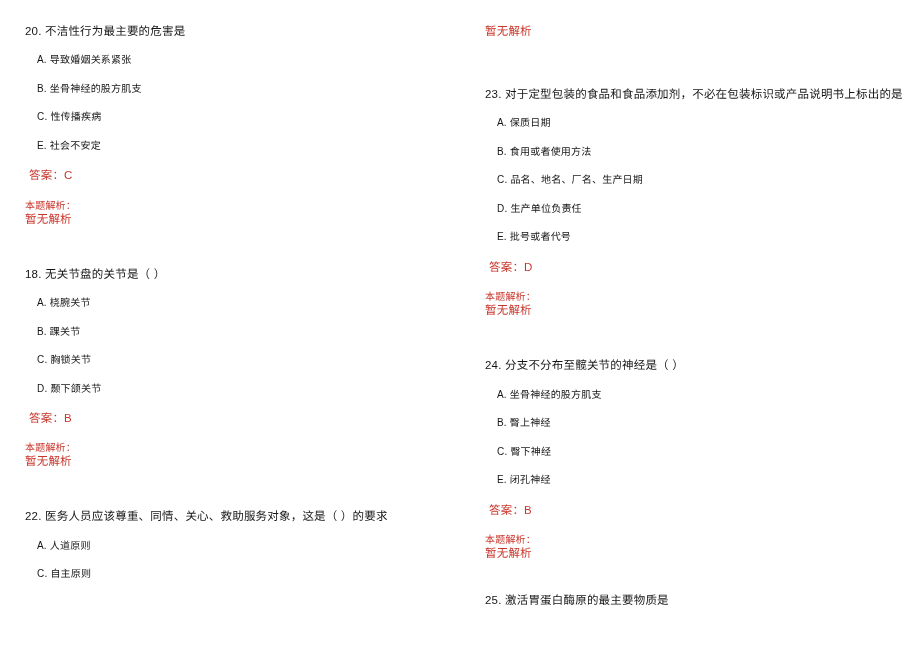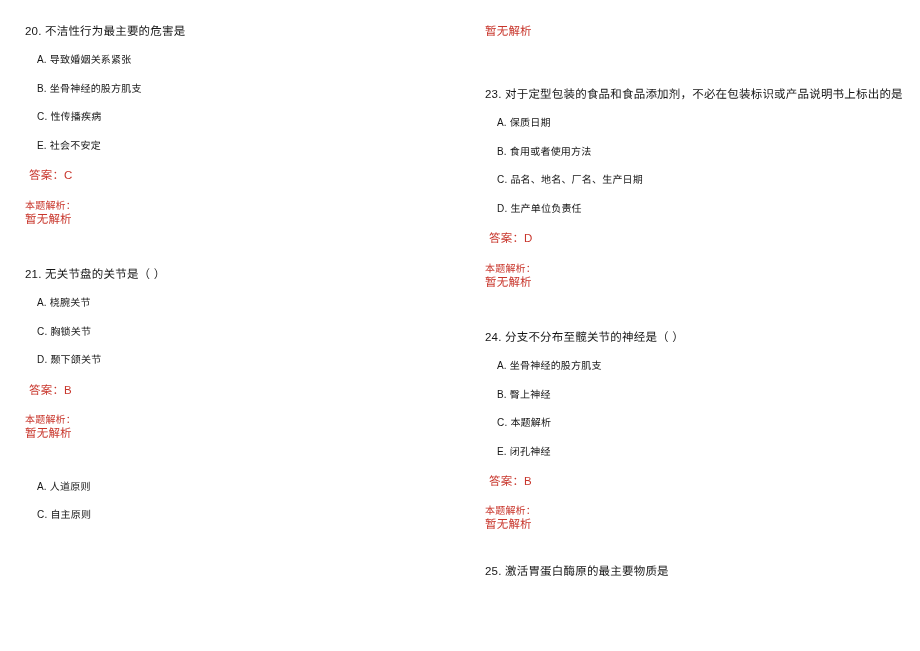--- a/index.html
+++ b/index.html
@@ -121,61 +121,64 @@
         <p class="qopt">C. 性传播疾病</p>
         <p class="qopt">E. 社会不安定</p>
         <p class="qanswer">答案：C</p>
         <p class="qexp-label">本题解析：</p>
         <p class="qexp-body">暂无解析</p>
       </div>
 
       <div class="spacer-md"></div>
 
       <div class="qblock">
-        <p class="qstem">21. 无关节盘的关节是（ ）</p>
+        <p class="qstem">18. 无关节盘的关节是（ ）</p>
         <p class="qopt">A. 桡腕关节</p>
+        <p class="qopt">B. 踝关节</p>
         <p class="qopt">C. 胸锁关节</p>
         <p class="qopt">D. 颞下颌关节</p>
         <p class="qanswer">答案：B</p>
         <p class="qexp-label">本题解析：</p>
         <p class="qexp-body">暂无解析</p>
       </div>
 
       <div class="spacer-md"></div>
 
       <div class="qblock">
+        <p class="qstem">22. 医务人员应该尊重、同情、关心、救助服务对象，这是（  ）的要求</p>
         <p class="qopt">A. 人道原则</p>
         <p class="qopt">C. 自主原则</p>
 
       </div>
 
     </div>
 
     <div class="column right">
 
       <p class="orphan-exp">暂无解析</p>
 
       <div class="qblock">
         <p class="qstem">23. 对于定型包装的食品和食品添加剂，不必在包装标识或产品说明书上标出的是</p>
         <p class="qopt">A. 保质日期</p>
         <p class="qopt">B. 食用或者使用方法</p>
         <p class="qopt">C. 品名、地名、厂名、生产日期</p>
         <p class="qopt">D. 生产单位负责任</p>
+        <p class="qopt">E. 批号或者代号</p>
         <p class="qanswer">答案：D</p>
         <p class="qexp-label">本题解析：</p>
         <p class="qexp-body">暂无解析</p>
       </div>
 
       <div class="spacer-md"></div>
 
       <div class="qblock">
         <p class="qstem">24. 分支不分布至髋关节的神经是（ ）</p>
         <p class="qopt">A. 坐骨神经的股方肌支</p>
         <p class="qopt">B. 臀上神经</p>
-        <p class="qopt">C. 本题解析</p>
+        <p class="qopt">C. 臀下神经</p>
         <p class="qopt">E. 闭孔神经</p>
         <p class="qanswer">答案：B</p>
         <p class="qexp-label">本题解析：</p>
         <p class="qexp-body">暂无解析</p>
       </div>
 
       <div class="spacer-sm"></div>
 
       <div class="qblock">
         <p class="qstem">25. 激活胃蛋白酶原的最主要物质是</p>

